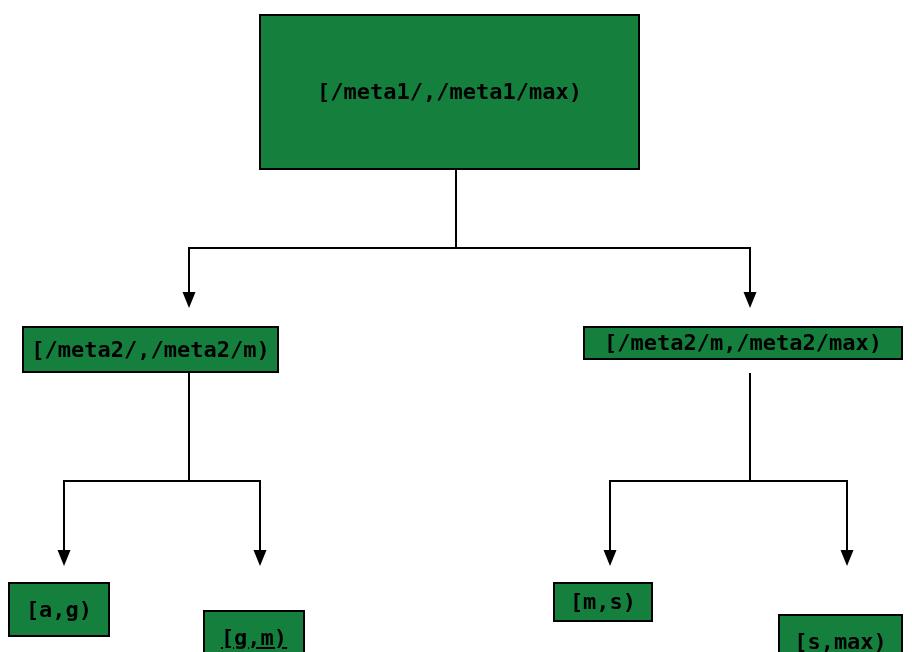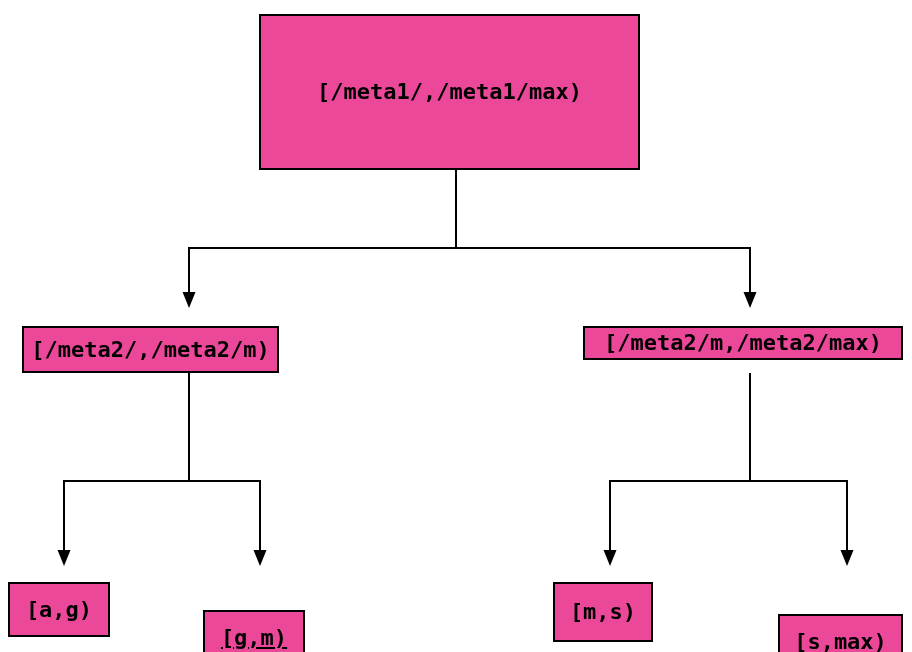--- a/index.html
+++ b/index.html
@@ -19,36 +19,36 @@
     position: absolute;
     left: 0;
     top: 0;
     width: 912px;
     height: 652px;
   }
   .node {
     position: absolute;
     box-sizing: border-box;
     border: 2.5px solid #000000;
-    background: #ec4899;
+    background: #15803d;
     display: flex;
     align-items: center;
     justify-content: center;
     font-size: 22px;
     font-weight: bold;
     color: #000000;
     white-space: pre;
     line-height: 1;
   }
   .node-root  { left: 259px; top: 14px;  width: 381px; height: 156px; }
   .node-l2a   { left: 22px;  top: 326px; width: 257px; height: 47px;  }
   .node-l2b   { left: 583px; top: 326px; width: 320px; height: 34px;  }
   .node-leaf1 { left: 8px;   top: 582px; width: 102px; height: 55px;  }
   .node-leaf2 { left: 203px; top: 610px; width: 102px; height: 55px; text-decoration: underline;  }
-  .node-leaf3 { left: 553px; top: 582px; width: 100px; height: 60px;  }
+  .node-leaf3 { left: 553px; top: 582px; width: 100px; height: 40px;  }
   .node-leaf4 { left: 778px; top: 582px; width: 125px; height: 55px; margin-top: 32px;  }
 </style>
 </head>
 <body>
 
 <div class="canvas">
 
   <svg class="connectors" viewBox="0 0 912 652" fill="none">
 
     <path stroke-width="2" d="M456 170 V248" stroke="#000000"></path>

